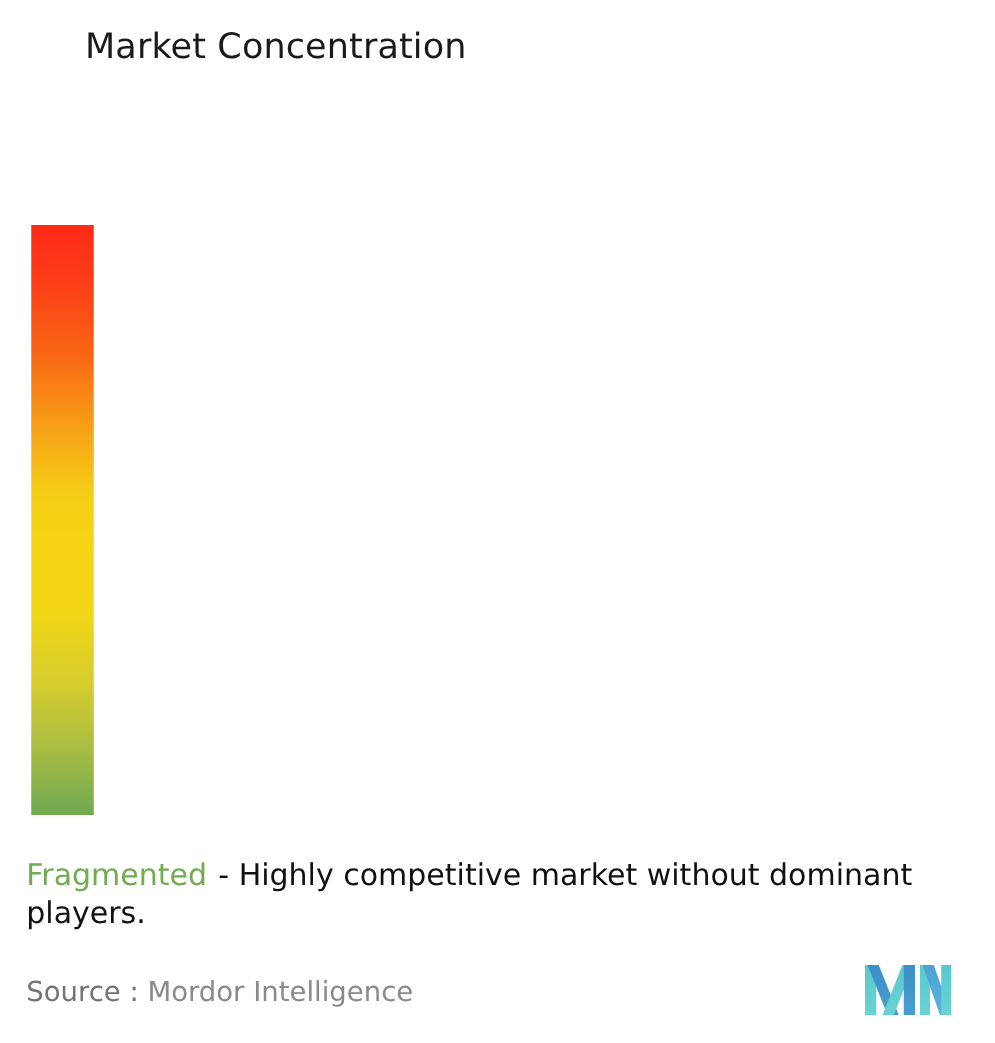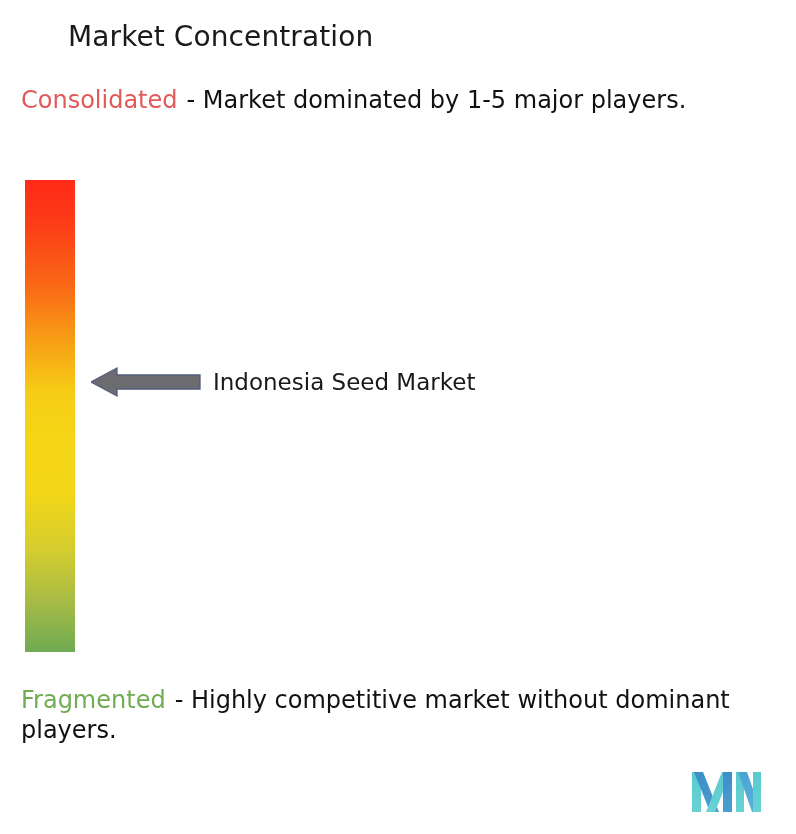--- a/index.html
+++ b/index.html
@@ -122,37 +122,32 @@
     height: 44px;
   }
 </style>
 </head>
 <body>
 
 <div id="figure">
 
   <div class="title">Market Concentration</div>
 
-  <div class="caption caption-top">
-    <span class="kw-consolidated">Consolidated</span><span class="sep"></span><span>- Market dominated by 1-5 major players.</span>
-  </div>
 
   <div class="gradient-bar"></div>
 
-  <div class="pointer-wrap">
-    <svg class="arrow-svg" width="110" height="32" viewBox="0 0 110 32">
-      <polygon points="0,16 26,2 26,9 109,9 109,23 26,23 26,30" fill="#6b6b70" stroke="#535d7c" stroke-width="1.3" stroke-linejoin="miter"></polygon>
-    </svg>
-    <span class="pointer-label">Indonesia Seed Market</span>
-  </div>
 
   <div class="caption caption-bottom">
     <span class="kw-fragmented">Fragmented</span><span class="sep"></span><span>- Highly competitive market without dominant players.</span>
   </div>
 
+  <div class="source">
+    <span class="src-label">Source :</span>
+    <span class="src-value">Mordor Intelligence</span>
+  </div>
 
   <svg class="logo" viewBox="0 0 70 44">
     <defs>
       <linearGradient id="gTeal" x1="0" y1="0" x2="0" y2="1">
         <stop offset="0%" stop-color="#59c9cf"></stop>
         <stop offset="100%" stop-color="#69d3d2"></stop>
       </linearGradient>
       <linearGradient id="gBlue" x1="0" y1="0" x2="0" y2="1">
         <stop offset="0%" stop-color="#3b8fc6"></stop>
         <stop offset="100%" stop-color="#4a9ed0"></stop>

